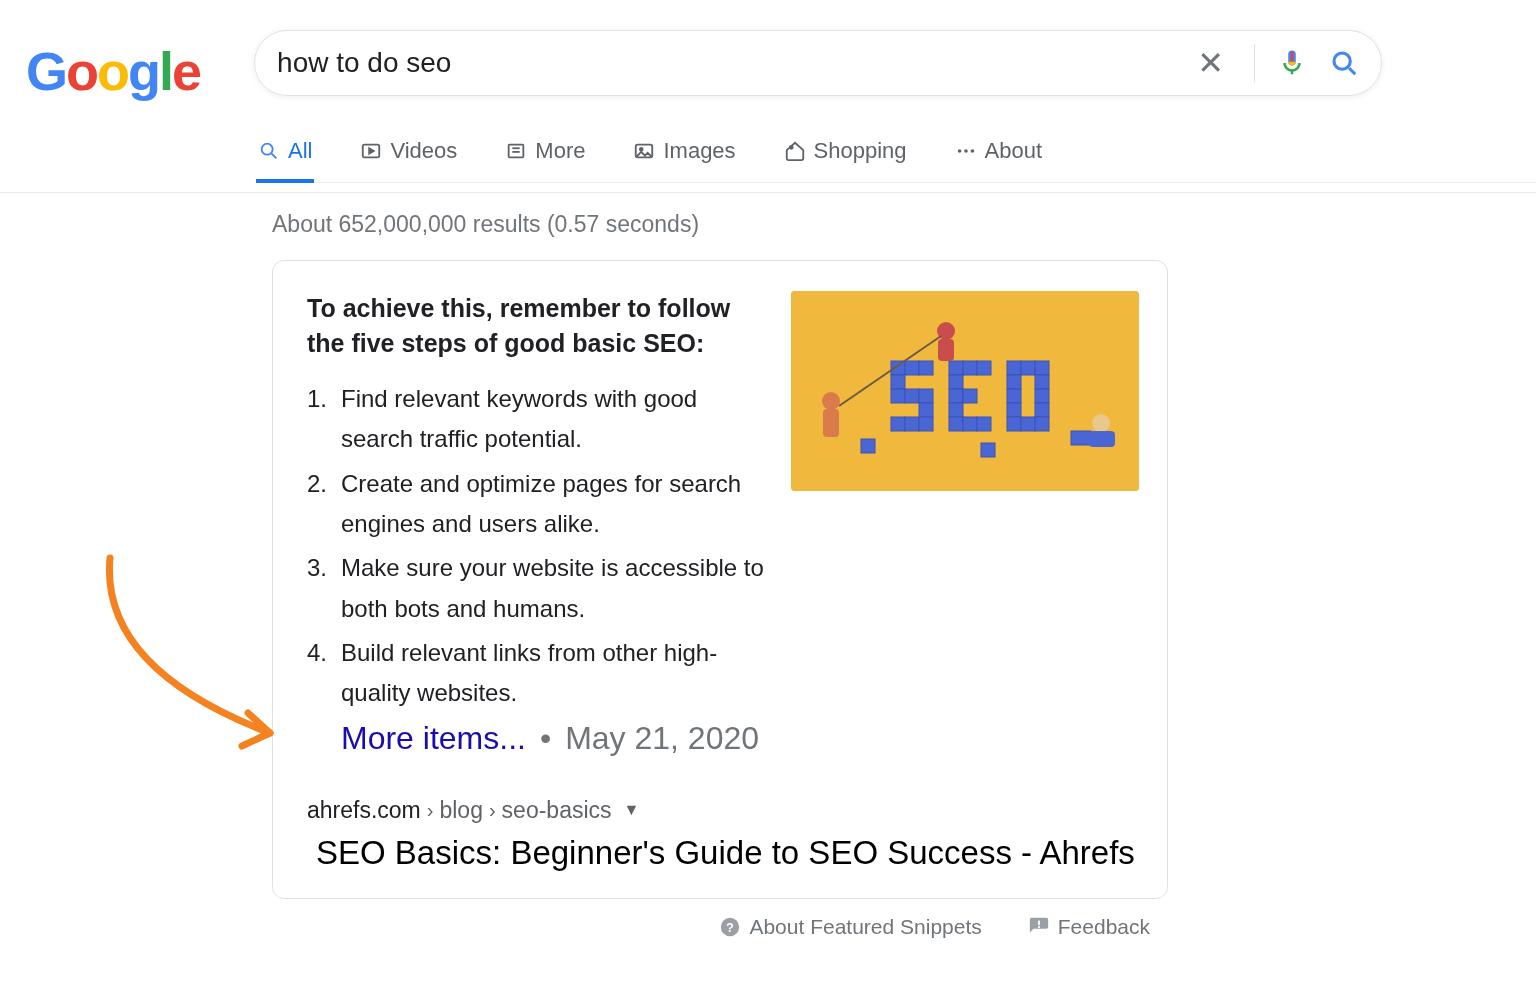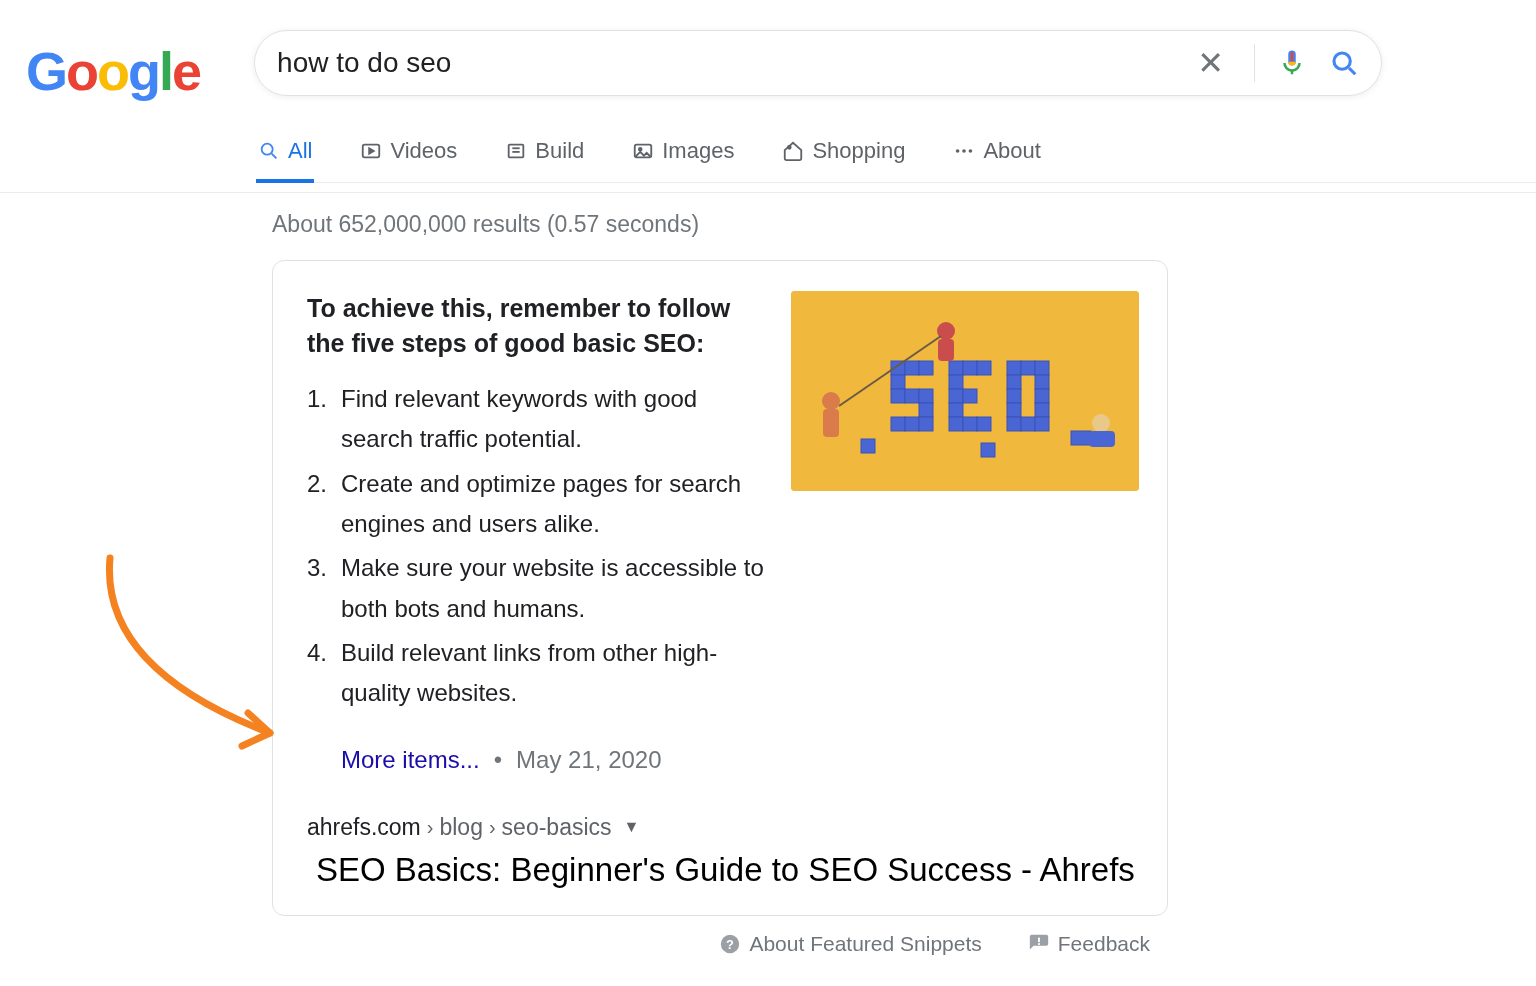--- a/index.html
+++ b/index.html
@@ -137,23 +137,23 @@
     display: flex;
     margin-bottom: 4px;
   }
   .snippet-list .num {
     min-width: 34px;
   }
   .more-row {
     display: flex;
     align-items: center;
     gap: 14px;
-    margin-top: 32px;
+    margin-top: 6px;
     margin-left: 34px;
-    font-size: 24px;
+    font-size: 32px;
   }
   .more-link { color: #1a0dab; cursor: pointer; }
   .dot { color: #70757a; }
   .date { color: #70757a; }
 
   .snippet-img {
     width: 348px;
     height: 200px;
     background: #f3b73f;
     border-radius: 4px;
@@ -249,21 +249,21 @@
           <path fill="#5f6368" d="M10 9l5 3-5 3z"></path>
         </svg>
       <span>Videos</span>
     </div>
     <div class="nav-item">
       <svg viewBox="0 0 24 24" fill="none" stroke="#5f6368" stroke-width="2">
           <rect x="4" y="5" width="16" height="14" rx="1"></rect>
           <line x1="8" y1="9" x2="16" y2="9"></line>
           <line x1="8" y1="13" x2="16" y2="13"></line>
         </svg>
-      <span>Build</span>
+      <span>More</span>
     </div>
     <div class="nav-item">
       <svg viewBox="0 0 24 24" fill="none" stroke="#5f6368" stroke-width="2">
           <rect x="3" y="5" width="18" height="14" rx="2"></rect>
           <circle cx="9" cy="10" r="1.5" fill="#5f6368"></circle>
           <path d="M4 18l5-5 4 4 3-3 4 4"></path>
         </svg>
       <span>Images</span>
     </div>
     <div class="nav-item">

